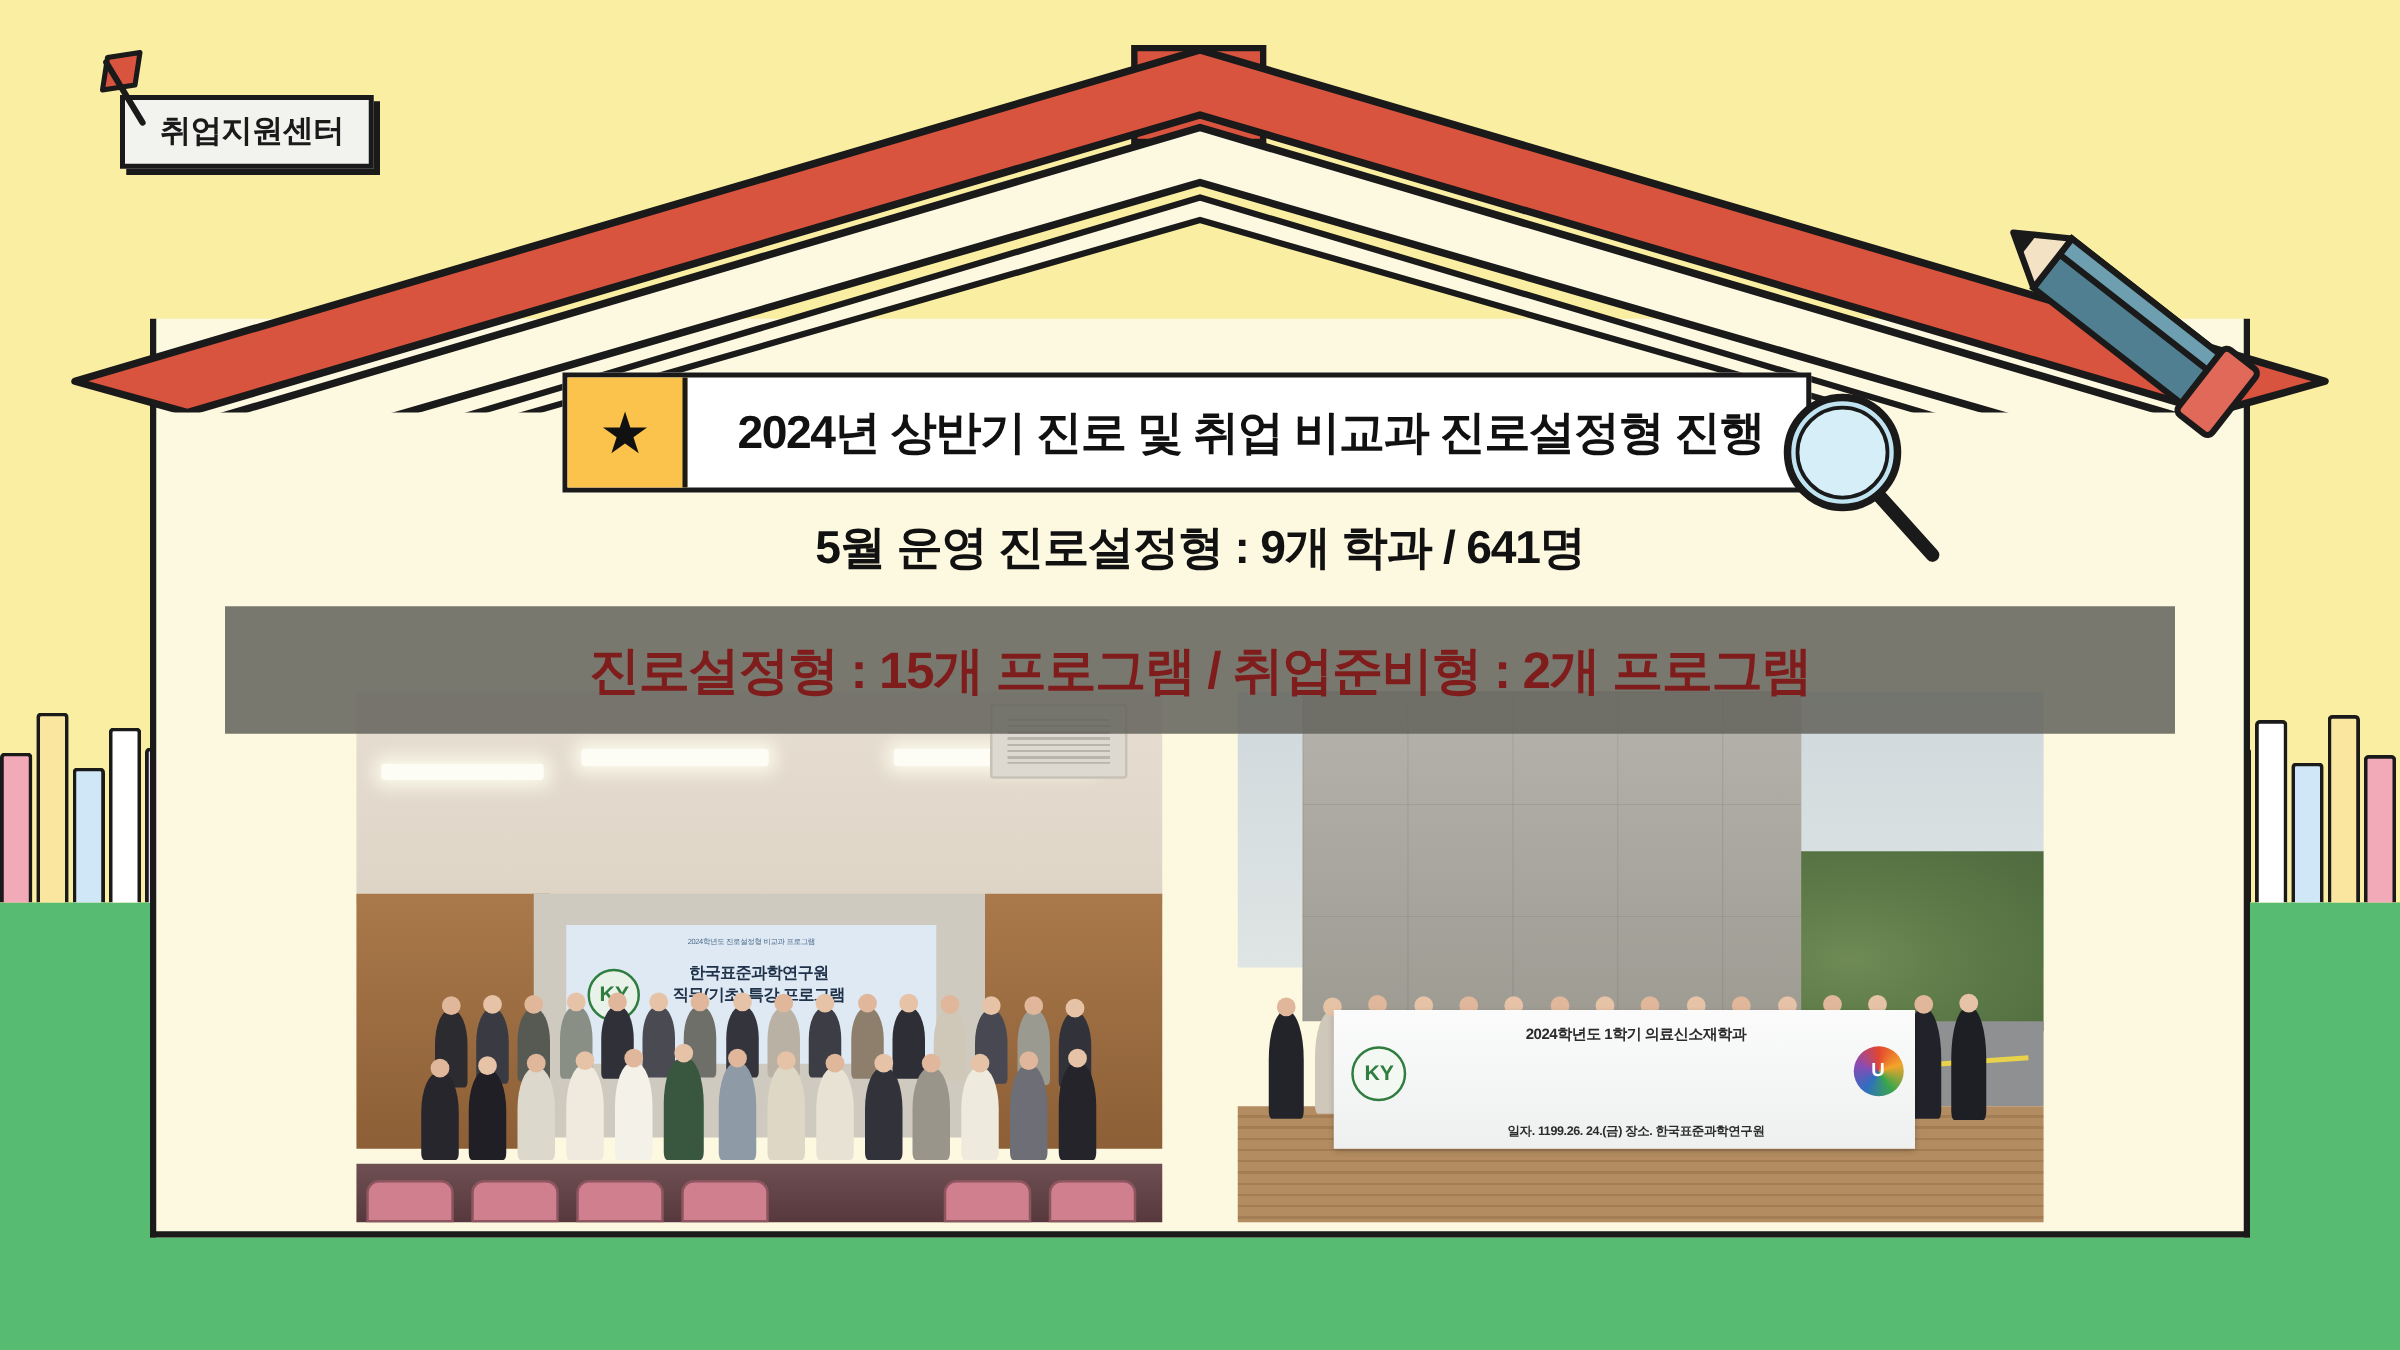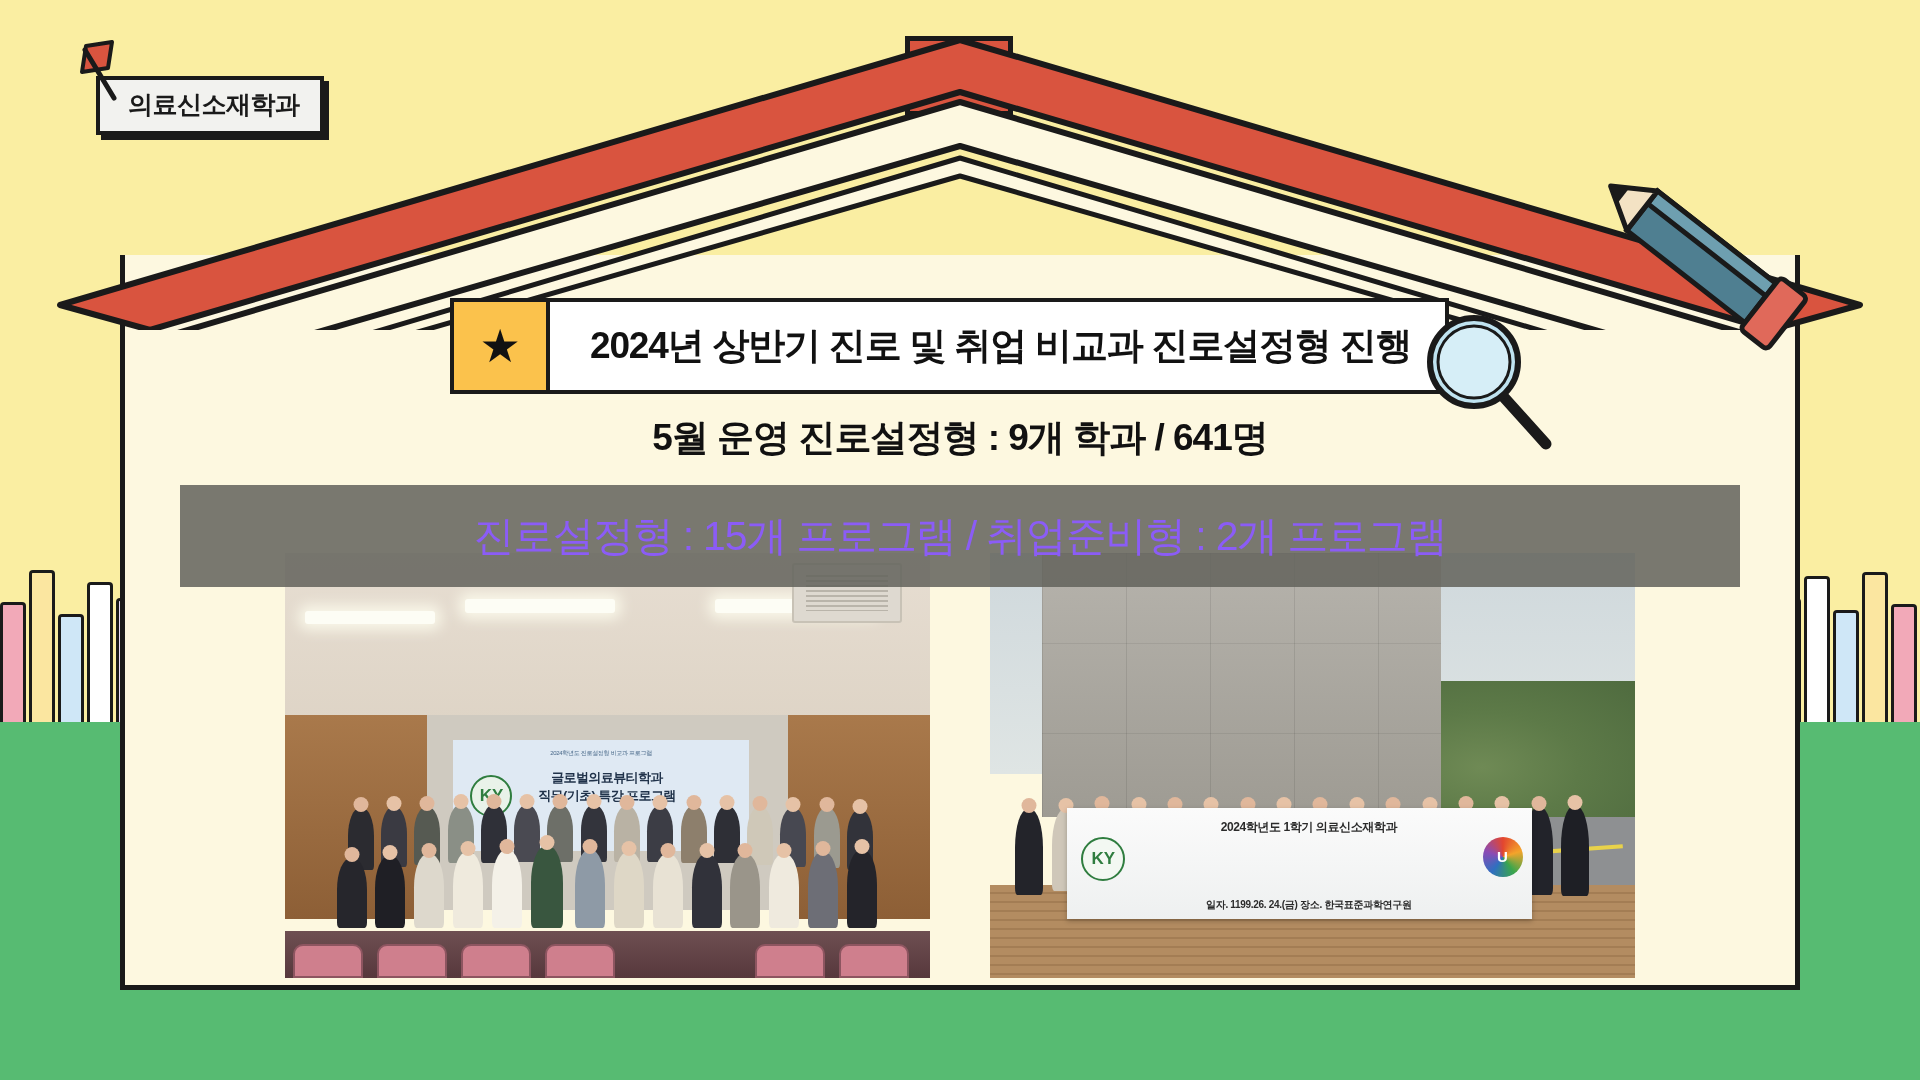--- a/index.html
+++ b/index.html
@@ -103,21 +103,21 @@
 
   
   .gray-bar {
     position: absolute; left: 180px; top: 485px;
     width: 1560px; height: 102px;
     background: rgba(99,99,92,0.86);
     display: flex; align-items: center; justify-content: center;
     z-index: 7;
   }
   .gray-bar-text {
-    font-size: 41px; font-weight: 400; color: #8b5cf6;
+    font-size: 41px; font-weight: 700; color: #7f1d1d;
     letter-spacing: -1.2px; white-space: nowrap;
   }
 
   
   .photos {
     position: absolute; left: 285px; top: 553px;
     width: 1350px; height: 425px;
     display: flex; gap: 60px; z-index: 6;
   }
   .photo { width: 645px; height: 425px; position: relative; overflow: hidden; }
@@ -234,21 +234,21 @@
     </svg>
   </div>
 
   <div class="flag-pin">
     <svg width="70" height="80" viewBox="0 0 70 80" xmlns="http://www.w3.org/2000/svg">
       <path d="M 14 6 L 40 2 L 36 28 L 10 32 Z" fill="#d9543f" stroke="#1a1a1a" stroke-width="4" stroke-linejoin="round"></path>
       <path d="M 13 10 L 42 58" stroke="#1a1a1a" stroke-width="5" stroke-linecap="round" fill="none"></path>
     </svg>
   </div>
 
-  <div class="flag-label">의료신소재학과</div>
+  <div class="flag-label">취업지원센터</div>
 
   <div class="pencil">
     <svg width="260" height="180" viewBox="0 0 260 180" xmlns="http://www.w3.org/2000/svg">
       <g transform="rotate(38 130 90)">
         <rect x="40" y="60" width="150" height="50" fill="#4f7f91" stroke="#1a1a1a" stroke-width="5"></rect>
         <rect x="40" y="60" width="150" height="16" fill="#6e9fb0" stroke="#1a1a1a" stroke-width="5"></rect>
         <rect x="190" y="52" width="34" height="66" rx="5" fill="#e0695a" stroke="#1a1a1a" stroke-width="5"></rect>
         <path d="M 40 60 L 0 85 L 40 110 Z" fill="#f3e2c4" stroke="#1a1a1a" stroke-width="5" stroke-linejoin="round"></path>
         <path d="M 16 76 L 0 85 L 16 94 Z" fill="#1a1a1a"></path>
       </g>
@@ -283,21 +283,21 @@
       <div class="lh-light" style="left:430px;top:46px;width:160px;height:14px;"></div>
       <div class="lh-ac"></div>
       <div class="lh-walllft"></div>
       <div class="lh-wallrgt"></div>
       <div class="lh-back"></div>
 
       <div class="lh-screen">
         <div class="lh-kylogo">KY</div>
         <div class="lh-slide-small">2024학년도 진로설정형 비교과 프로그램</div>
         <div class="lh-slide-big">
-          <span>글로벌의료뷰티학과</span><br>
+          <span>한국표준과학연구원</span><br>
           <span>직무(기초) 특강 프로그램</span>
         </div>
       </div>
 
       <div class="lh-crowd">
 
         <div class="person" style="left:2%;bottom:36%;width:26px;height:62px;background:#2b2b30;">
             <span class="head" style="background:#e0b79b;"></span>
           </div>
         <div class="person" style="left:8%;bottom:38%;width:26px;height:60px;background:#3a3a42;">

